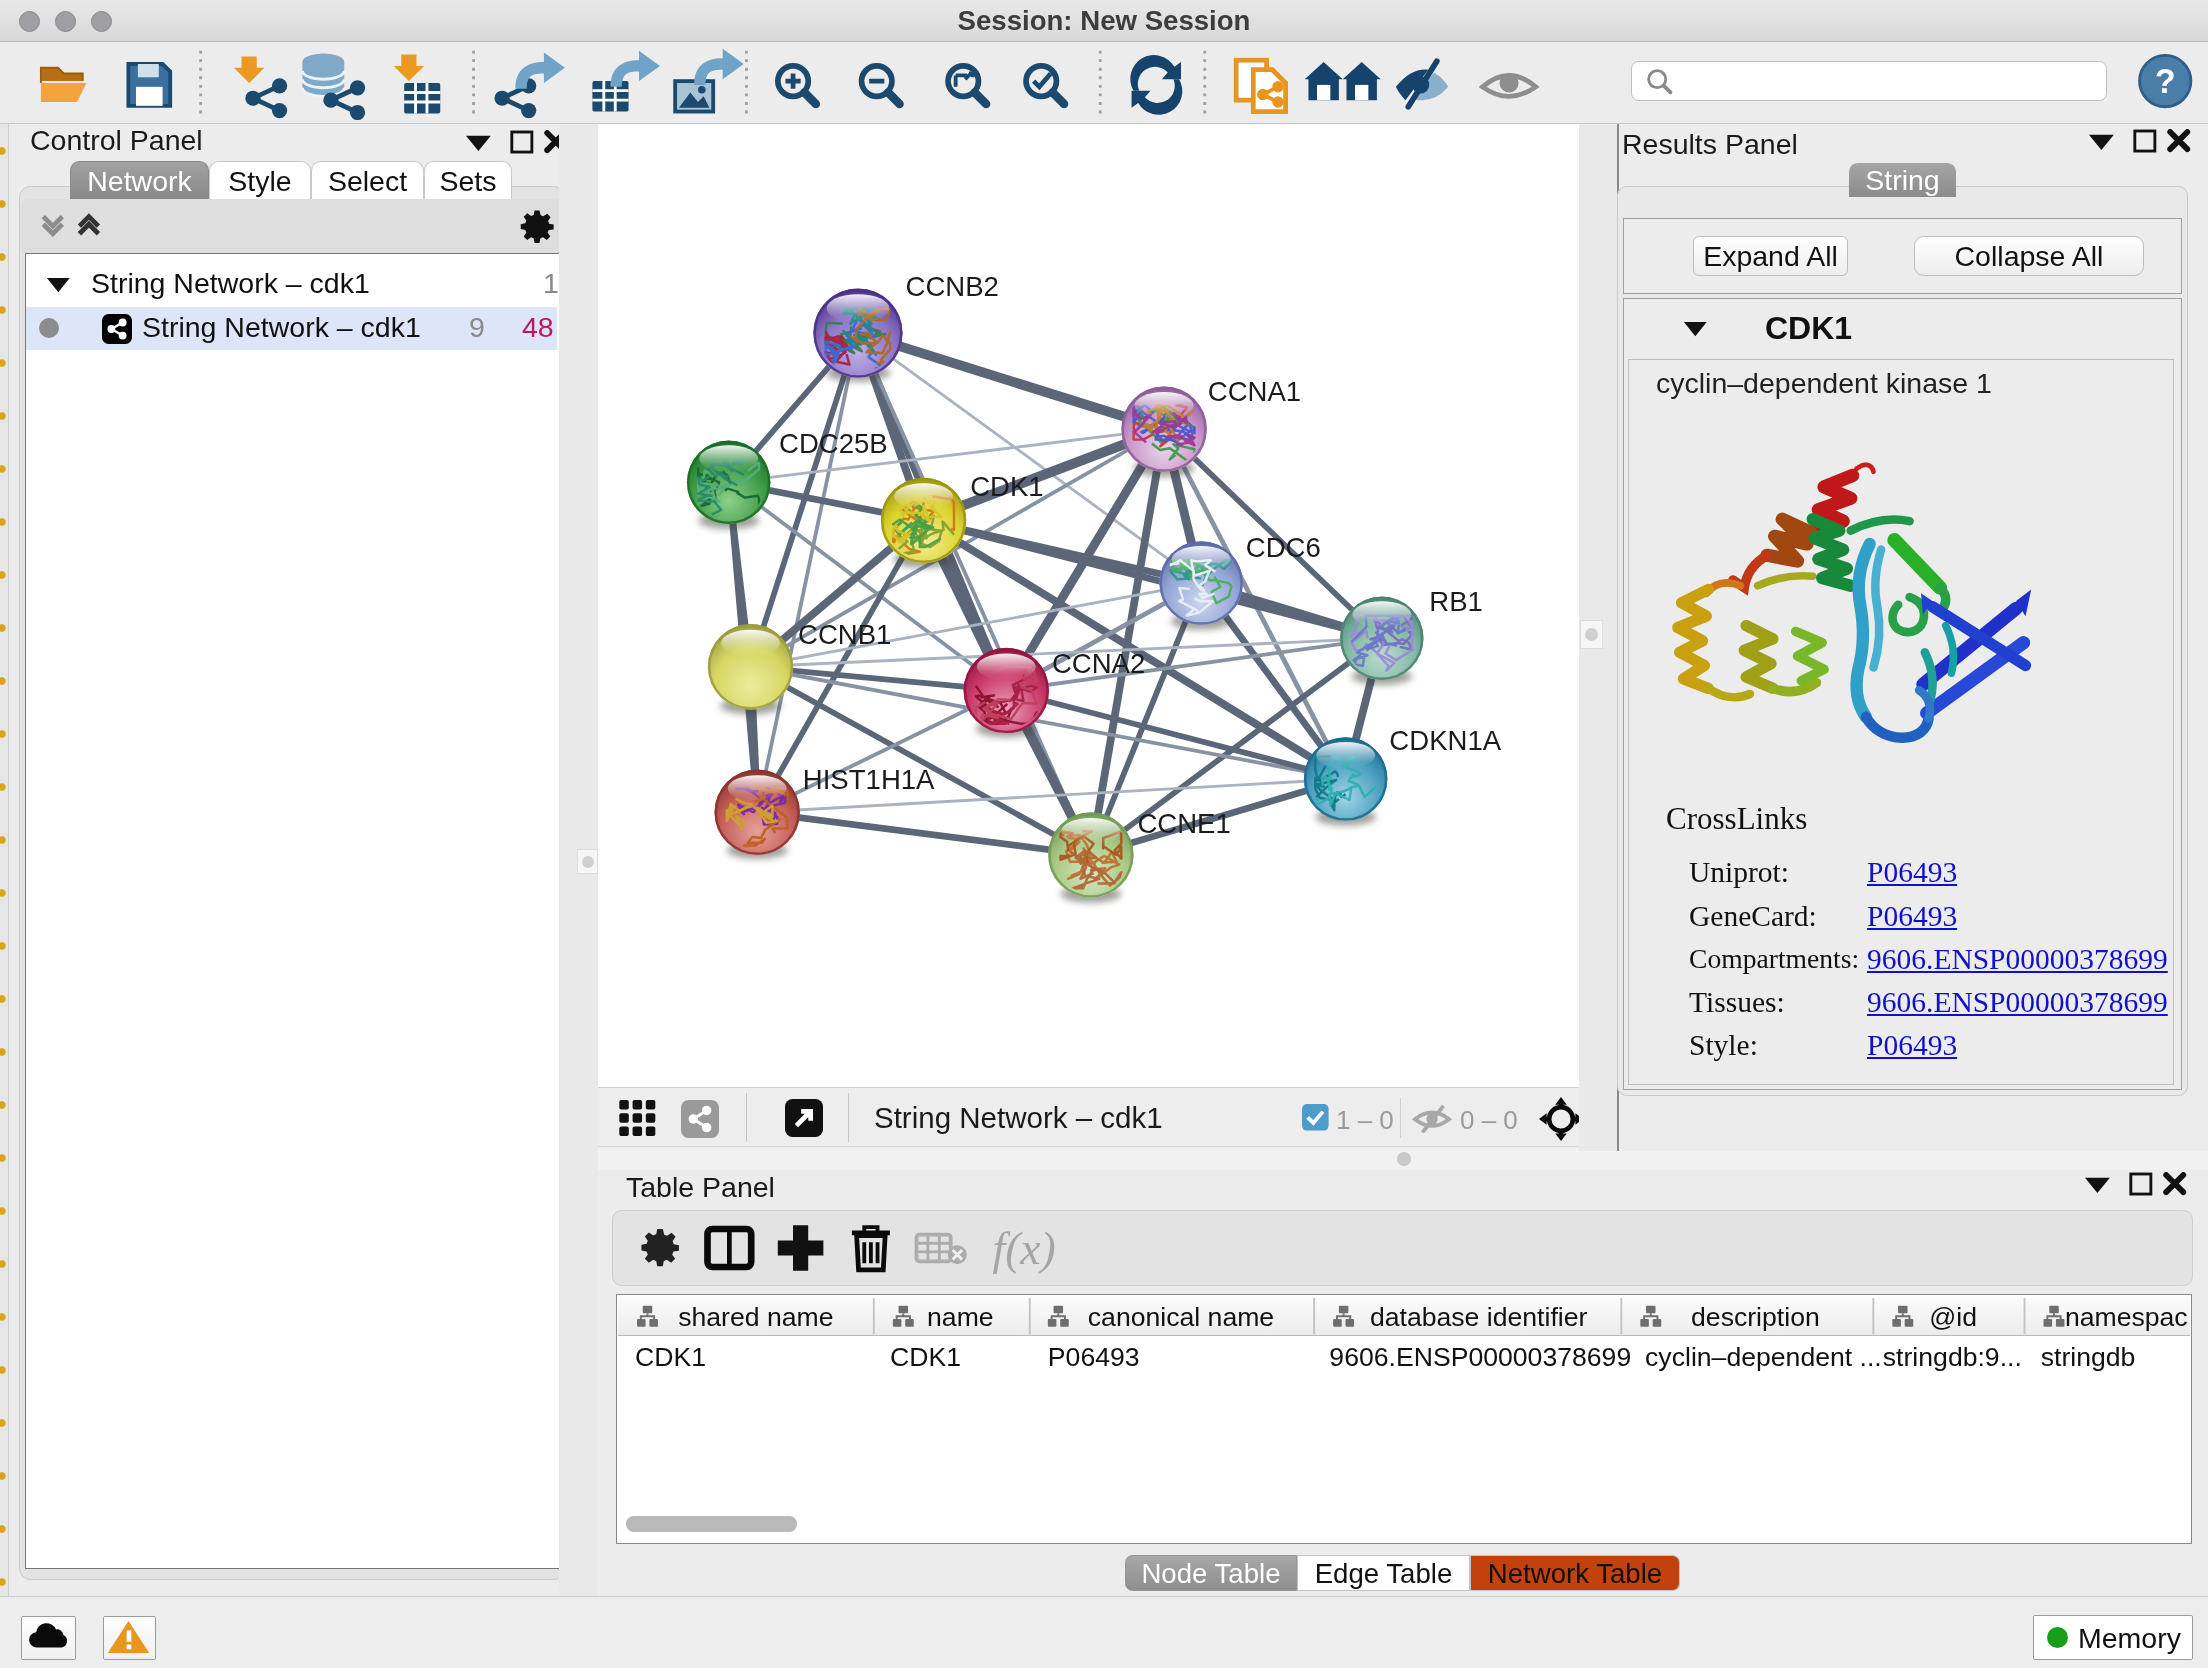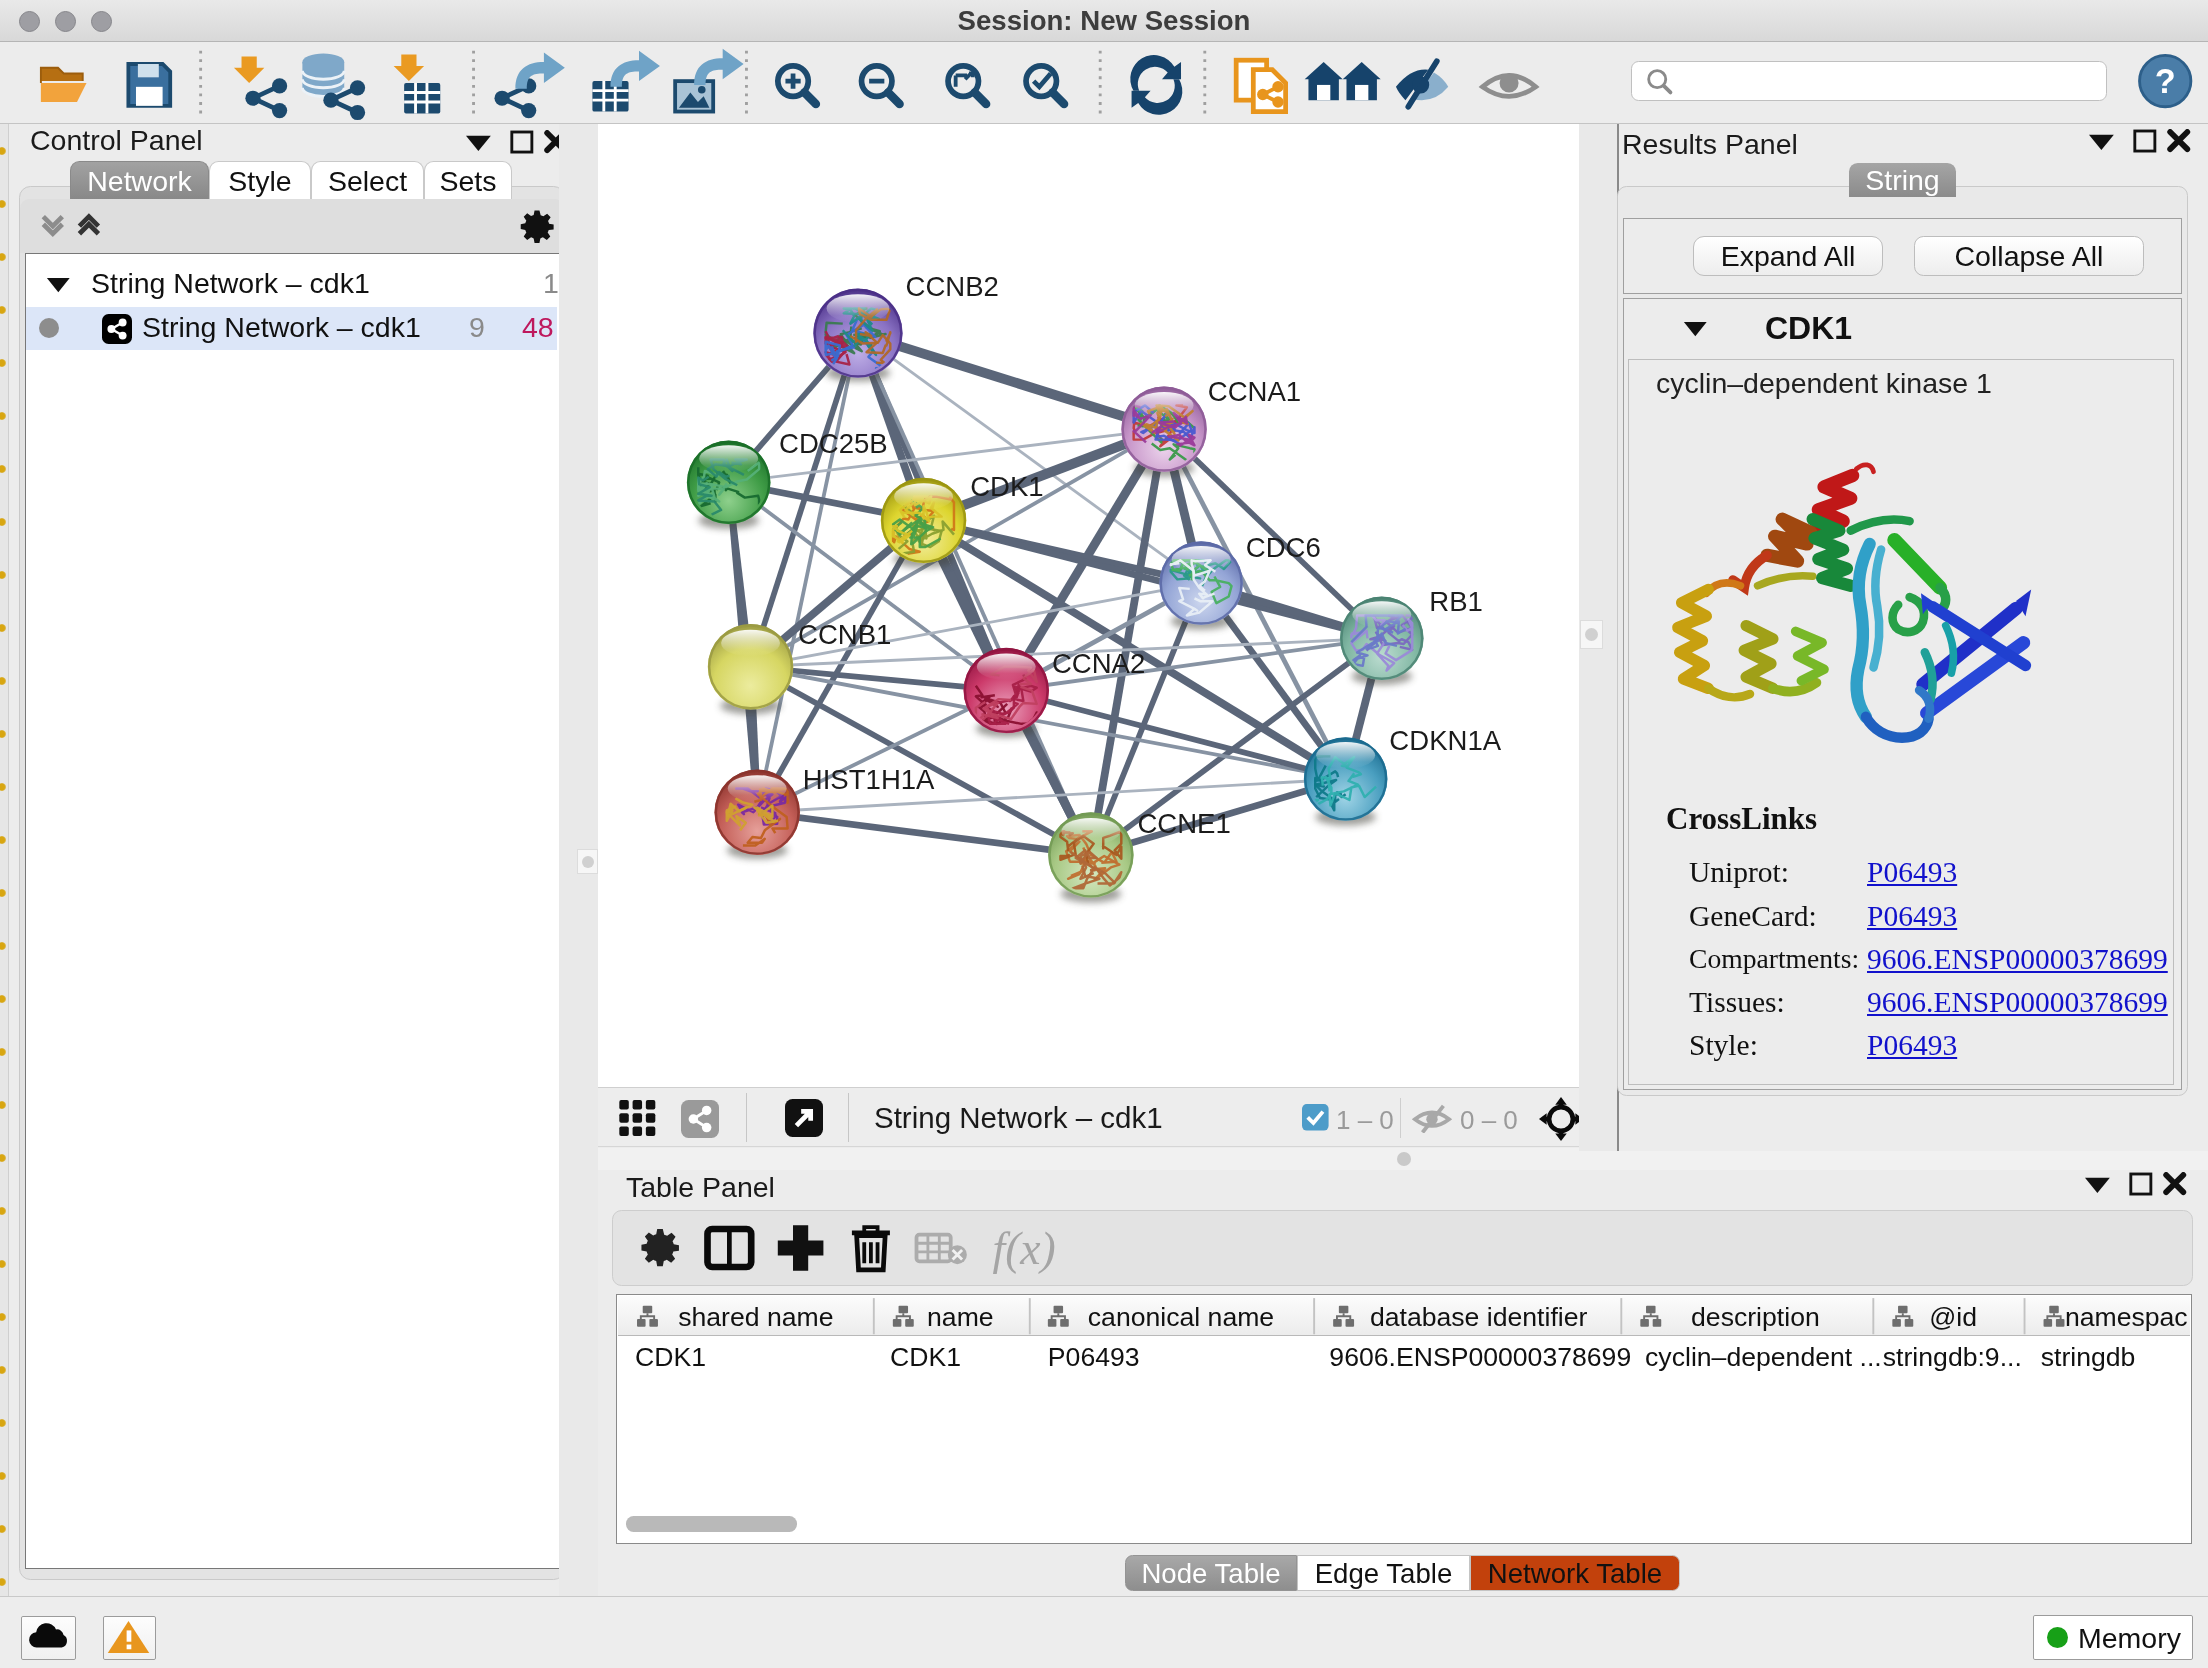--- a/index.html
+++ b/index.html
@@ -637,21 +637,21 @@
 <div id="rp"></div>
 <div id="rp-title">Results Panel</div>
 <svg class="abs" style="left:2089px;top:129px" width="105" height="25" viewBox="0 0 110 26">
     <path d="M0 6 L26 6 L13 22 Z" fill="#111"></path>
     <rect x="48" y="2" width="21" height="21" fill="none" stroke="#111" stroke-width="3"></rect>
     <path d="M85 3 L103 21 M103 3 L85 21" stroke="#111" stroke-width="6" stroke-linecap="round"></path>
   </svg>
 <div class="abs" style="left:1849px;top:163px;width:107px;height:34px;z-index:5;background:linear-gradient(#a5a5a5,#8b8b8b);border-radius:8.6px 8.6px 0 0;color:#fff;font-size:28.5px;text-align:center;line-height:34px">String</div>
 <div class="abs" style="left:1617px;top:186px;width:571px;height:910px;background:#e9e9e9;border:1px solid #c9c9c9;border-radius:9.5px"></div>
 <div class="abs" style="left:1623px;top:218px;width:559px;height:76px;border:1.9px solid #9f9f9f;background:#ececec"></div>
-<div class="abs" style="left:1693px;top:236px;width:190px;height:40px;background:linear-gradient(#fff,#ededed);border:1.9px solid #bdbdbd;border-radius:11px;font-size:28.5px;color:#111;text-align:center;line-height:38px">Expand All</div>
+<div class="abs" style="left:1693px;top:236px;width:155px;height:40px;background:linear-gradient(#fff,#ededed);border:1.9px solid #bdbdbd;border-radius:6px;font-size:28.5px;color:#111;text-align:center;line-height:38px">Expand All</div>
 <div class="abs" style="left:1914px;top:236px;width:230px;height:40px;background:linear-gradient(#fff,#ededed);border:1.9px solid #bdbdbd;border-radius:9.5px;font-size:28.5px;color:#111;text-align:center;line-height:38px">Collapse All</div>
 <div class="abs" style="left:1623px;top:298px;width:559px;height:792px;border:1.9px solid #9f9f9f;background:#ececec"></div>
 <div class="abs" style="left:1628px;top:359px;width:546px;height:726px;border:1px solid #bdbdbd;background:#ececec"></div>
 <svg class="abs" style="left:1682px;top:318px" width="28.5" height="23" viewBox="0 0 30 24">
     <path d="M2 4 L26 4 L14 19 Z" fill="#111"></path>
   </svg>
 <div class="abs" style="left:1765px;top:310px;font-size:32px;font-weight:bold;color:#111">CDK1</div>
 <div class="abs" style="left:1656px;top:367px;font-size:28.5px;color:#222">cyclin–dependent kinase 1</div>
 <svg class="abs" style="left:1655px;top:445px" width="380" height="328" fill="none" stroke-linecap="round" viewBox="0 0 400 345">
 <path d="M212 25 C220 18 228 20 230 28" stroke="#c82020" stroke-width="5"></path>
@@ -675,21 +675,21 @@
 <path d="M282 252 L380 172" stroke="#2030c8" stroke-width="14"></path>
 <path d="M286 282 L388 208" stroke="#2848d8" stroke-width="14"></path>
 <path d="M390 232 L292 170" stroke="#2040d0" stroke-width="12"></path>
 <path d="M380 164 L396 152 L390 180 Z" fill="#2030c8" stroke="none"></path>
 <path d="M292 164 L280 156 L282 178 Z" fill="#2040d0" stroke="none"></path>
 <path d="M284 218 C292 234 294 252 290 268" stroke="#20a098" stroke-width="9"></path>
 <path d="M306 190 C314 206 316 224 312 240" stroke="#18a0a8" stroke-width="8"></path>
 <path d="M222 286 C230 300 244 308 260 308 C276 308 286 300 288 288" stroke="#2060c0" stroke-width="11"></path>
 <path d="M288 288 C292 276 288 264 278 258" stroke="#3078c8" stroke-width="9"></path>
 </svg>
-<div class="abs" style="left:1666px;top:801px;font-size:31px;font-weight:bold;color:#111;font-family:'Liberation Serif',serif">CrossLinks</div>
+<div class="abs" style="left:1666px;top:801px;font-size:31px;font-weight:normal;color:#111;font-family:'Liberation Serif',serif">CrossLinks</div>
 <div class="abs" style="left:1689px;top:856px;font-size:29.5px;color:#111;font-family:'Liberation Serif',serif">Uniprot:</div>
 <div class="abs" style="left:1867px;top:856px;font-size:29.5px;color:#1111cc;text-decoration:underline;font-family:'Liberation Serif',serif">P06493</div>
 <div class="abs" style="left:1689px;top:900px;font-size:29.5px;color:#111;font-family:'Liberation Serif',serif">GeneCard:</div>
 <div class="abs" style="left:1867px;top:900px;font-size:29.5px;color:#1111cc;text-decoration:underline;font-family:'Liberation Serif',serif">P06493</div>
 <div class="abs" style="left:1689px;top:943px;font-size:27.6px;color:#111;font-family:'Liberation Serif',serif">Compartments:</div>
 <div class="abs" style="left:1867px;top:943px;font-size:29.5px;color:#1111cc;text-decoration:underline;font-family:'Liberation Serif',serif">9606.ENSP00000378699</div>
 <div class="abs" style="left:1689px;top:986px;font-size:29.5px;color:#111;font-family:'Liberation Serif',serif">Tissues:</div>
 <div class="abs" style="left:1867px;top:986px;font-size:29.5px;color:#1111cc;text-decoration:underline;font-family:'Liberation Serif',serif">9606.ENSP00000378699</div>
 <div class="abs" style="left:1689px;top:1029px;font-size:29.5px;color:#111;font-family:'Liberation Serif',serif">Style:</div>
 <div class="abs" style="left:1867px;top:1029px;font-size:29.5px;color:#1111cc;text-decoration:underline;font-family:'Liberation Serif',serif">P06493</div>

